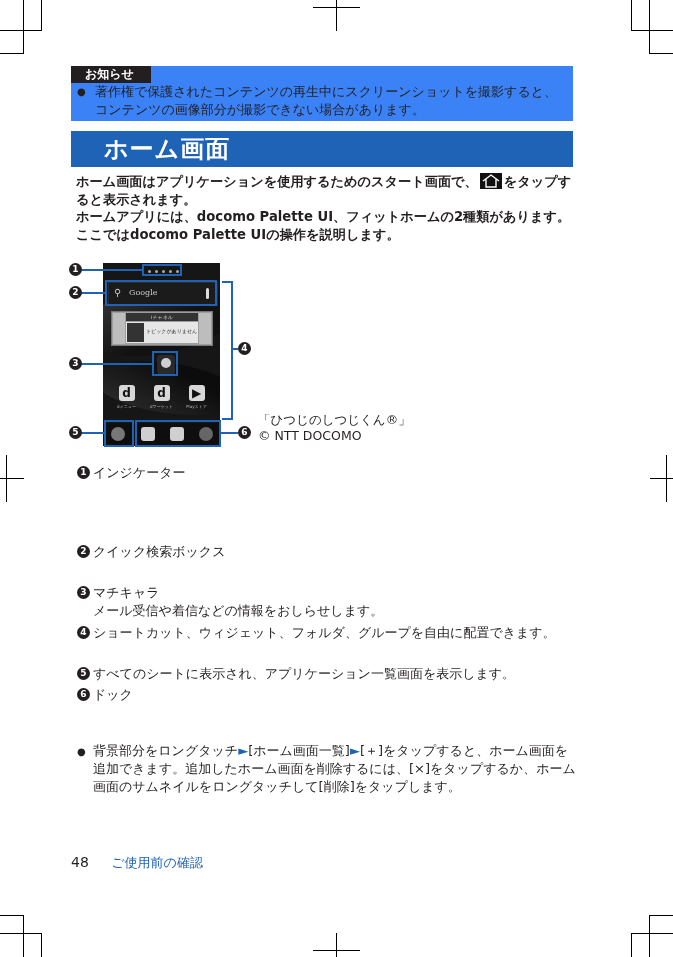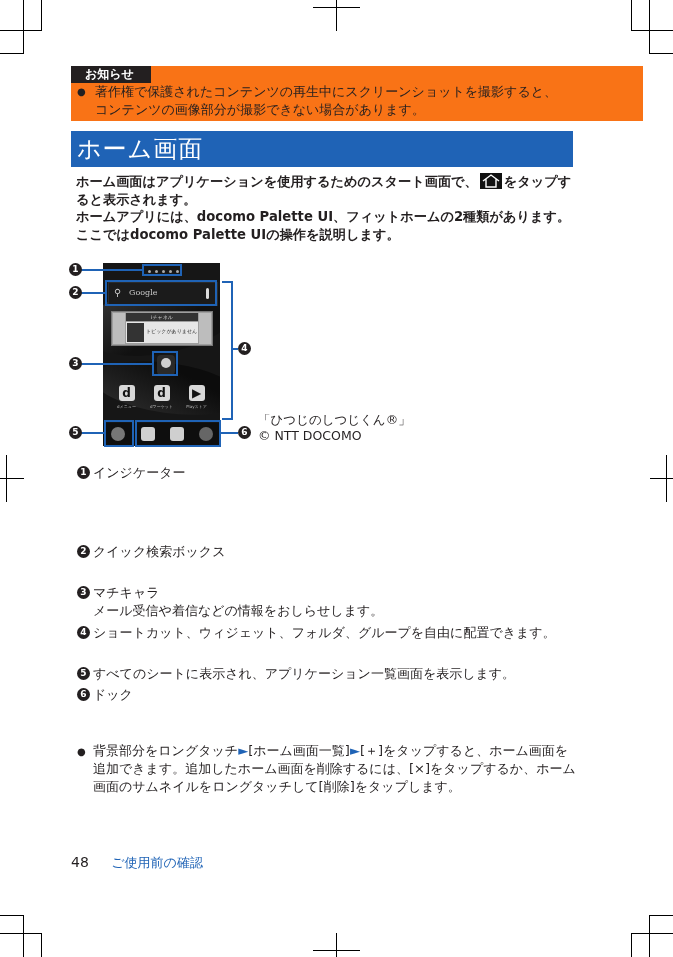--- a/index.html
+++ b/index.html
@@ -1,26 +1,26 @@
 <!DOCTYPE html>
 <html><head>
 <meta charset="utf-8">
 <style>
   html, body { margin:0; padding:0; background:#ffffff; }
   body { width:673px; height:957px; position:relative; overflow:hidden;
          font-family:"DejaVu Sans", sans-serif; color:#231f20; }
   .crop { position:absolute; background:#000; }
-  .notice { position:absolute; left:71px; top:66px; width:572px; height:55px; background:#f97316; }
+  .notice { position:absolute; left:71px; top:66px; width:502px; height:55px; background:#3b82f6; }
   .notice-label { position:absolute; left:0; top:0; width:80px; height:17px; background:#231f20; color:#fff;
                   font-size:12px; font-weight:bold; line-height:17px; text-indent:14px; }
   .notice-text { position:absolute; left:6px; top:17px; width:490px; font-size:13px; line-height:18px; }
   .bullet { position:absolute; left:0; top:0; font-size:10px; }
   .notice-body { padding-left:18px; }
   .heading { position:absolute; left:71px; top:131px; width:502px; height:36px; background:#1f63b6; }
-  .heading span { color:#fff; font-size:24px; font-weight:normal; line-height:36px; padding-left:6px; letter-spacing:1px; }
+  .heading span { color:#fff; font-size:24px; font-weight:bold; line-height:36px; padding-left:6px; letter-spacing:1px;margin-left:27px; }
   .intro { position:absolute; left:76px; top:173px; width:504px; font-size:13.2px; font-weight:bold; line-height:17.5px; }
   .home-icon { display:inline-block; width:22px; height:16px; background:#111; vertical-align:-3px; position:relative; margin:0 2px; }
   .home-icon svg { position:absolute; left:2px; top:1px; }
   .phone { position:absolute; left:103px; top:263px; width:117px; height:183px; background:#161616; overflow:hidden; }
   .wall1 { position:absolute; left:-20px; top:20px; width:160px; height:70px; border-radius:50%; background:linear-gradient(160deg,#3a3a3a,#111 60%); transform:rotate(-12deg); }
   .wall2 { position:absolute; left:-10px; top:100px; width:150px; height:50px; border-radius:50%; background:linear-gradient(20deg,#2e2e2e,#0c0c0c 70%); transform:rotate(8deg); }
   .dots { position:absolute; left:42px; top:4px; width:36px; height:8px; display:flex; gap:4px; justify-content:center; align-items:center; }
   .dots i { width:3px; height:3px; background:#aaa; border-radius:50%; display:block; }
   .qsb { position:absolute; left:5px; top:19px; width:108px; height:22px; background:#1b1b1b; border:1px solid #2b2b2b; }
   .qsb .q { position:absolute; left:5px; top:4px; color:#ccc; font-size:10px; }

